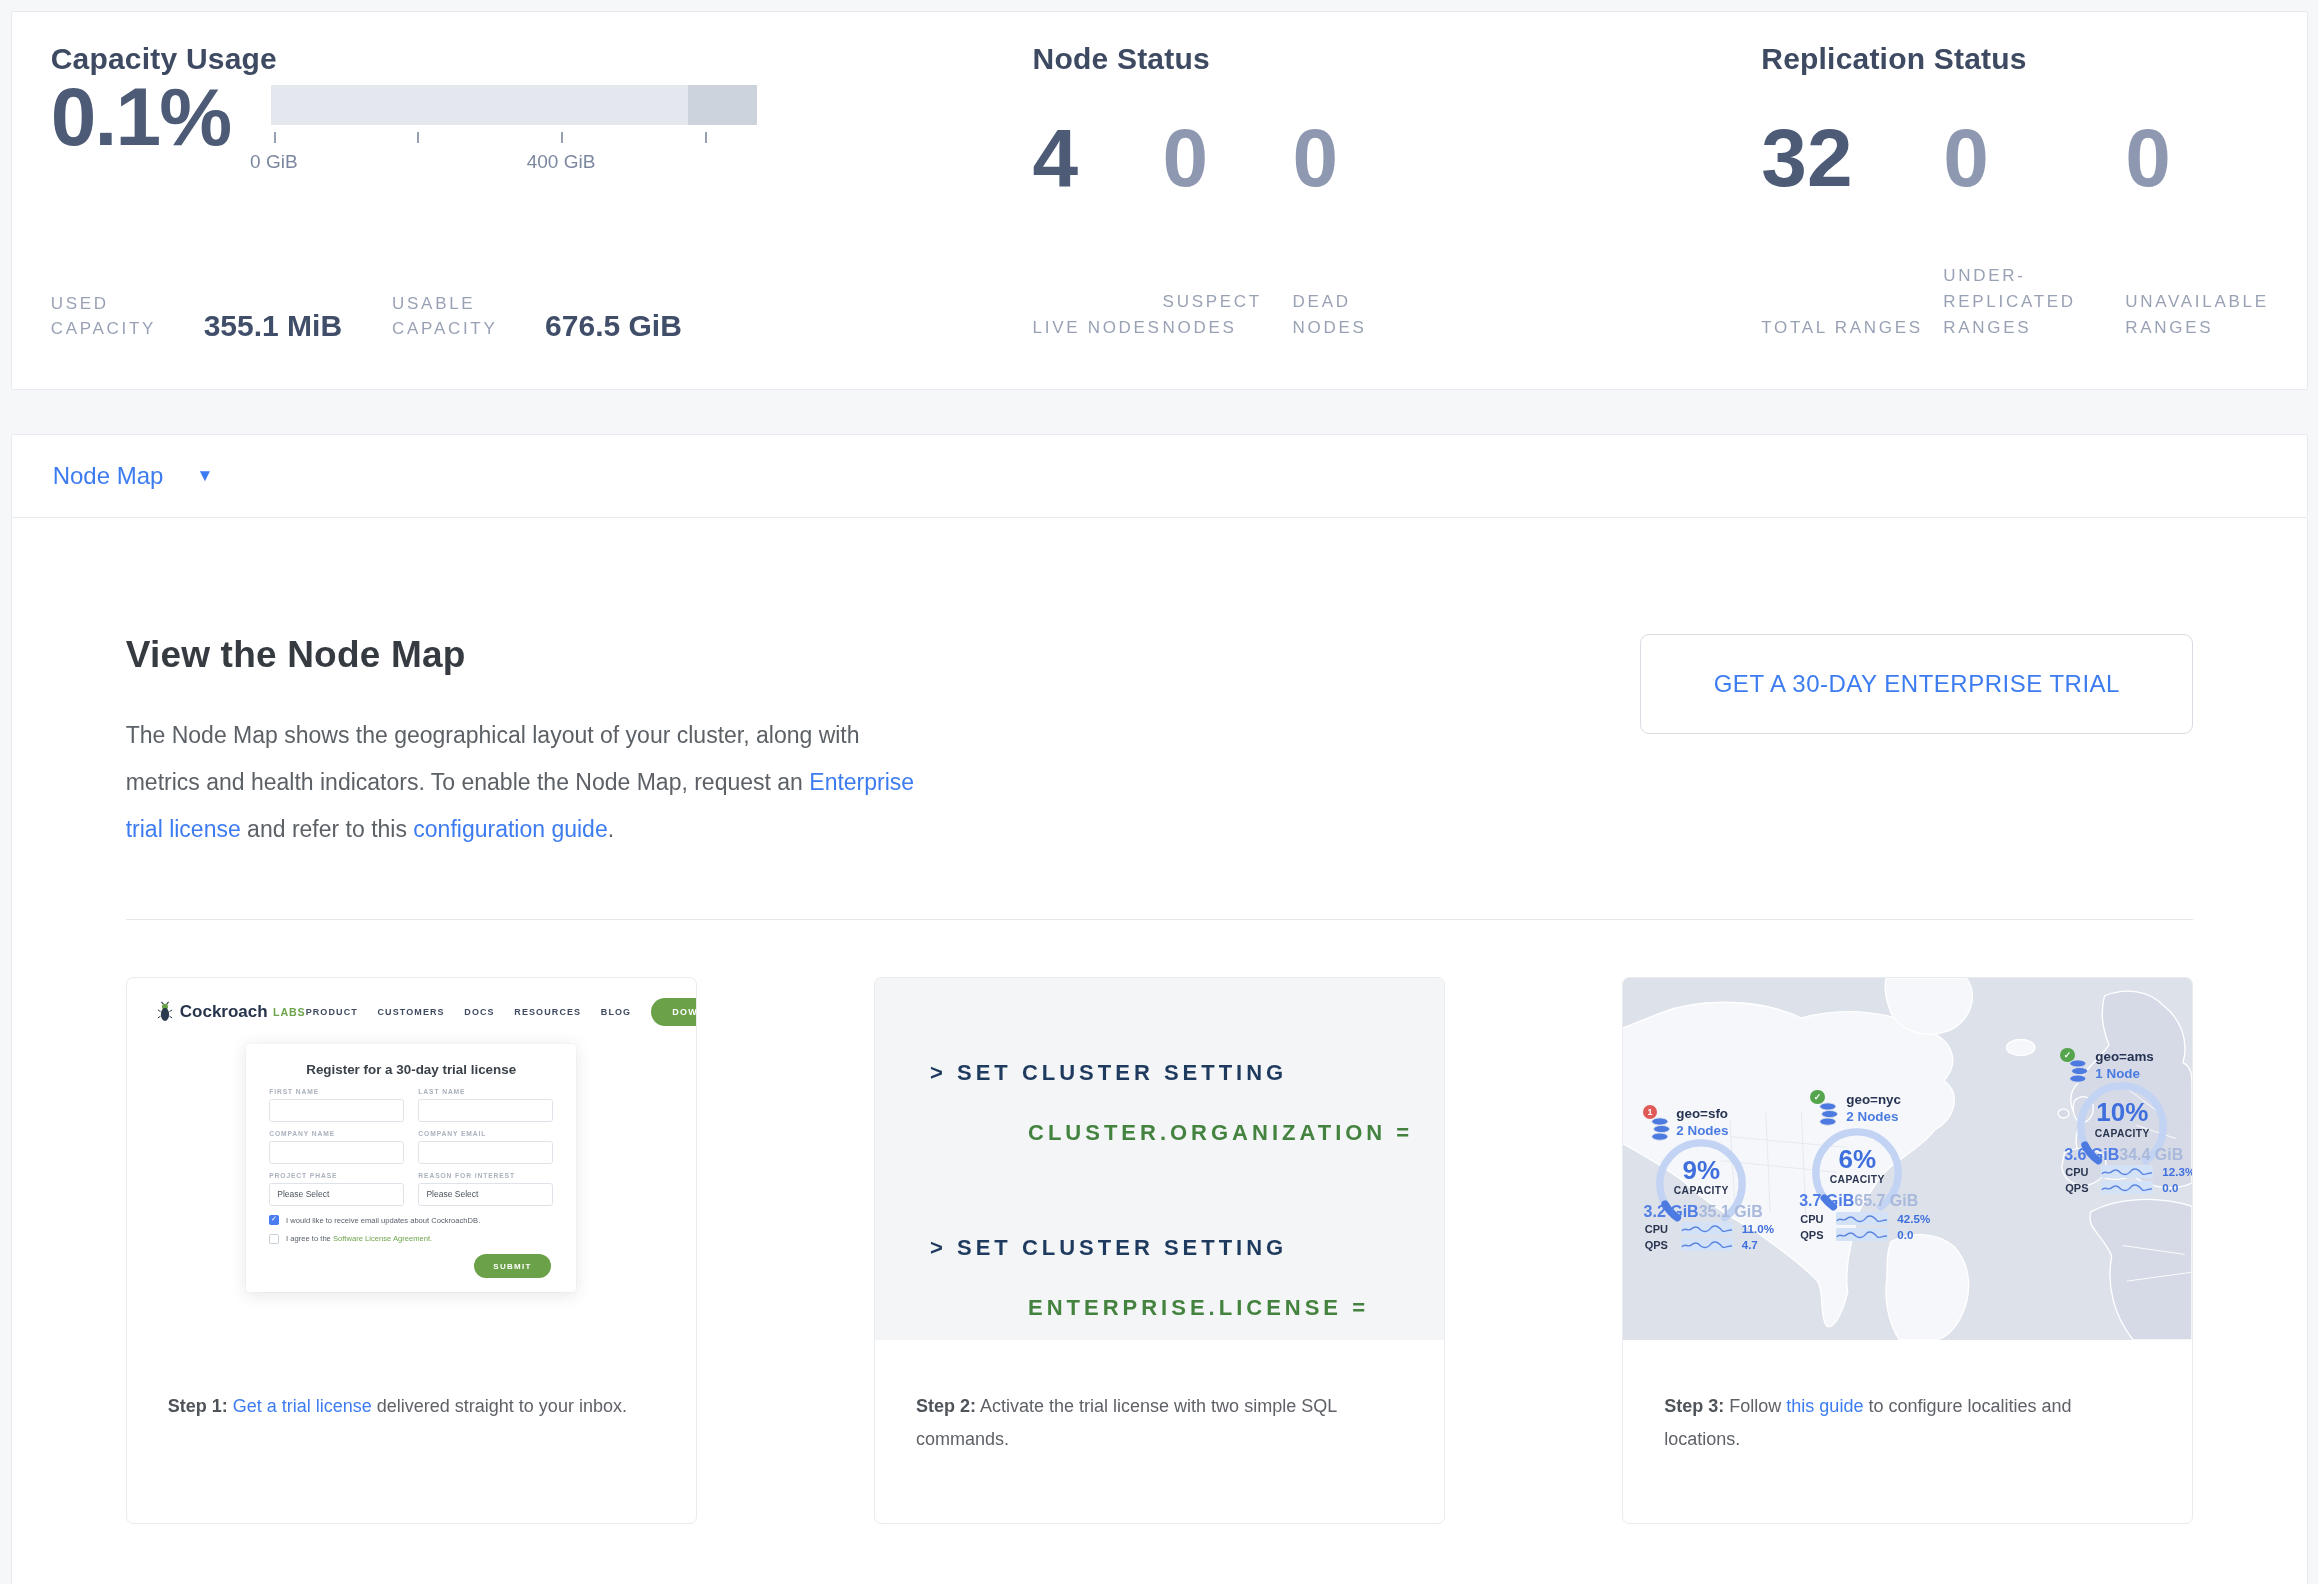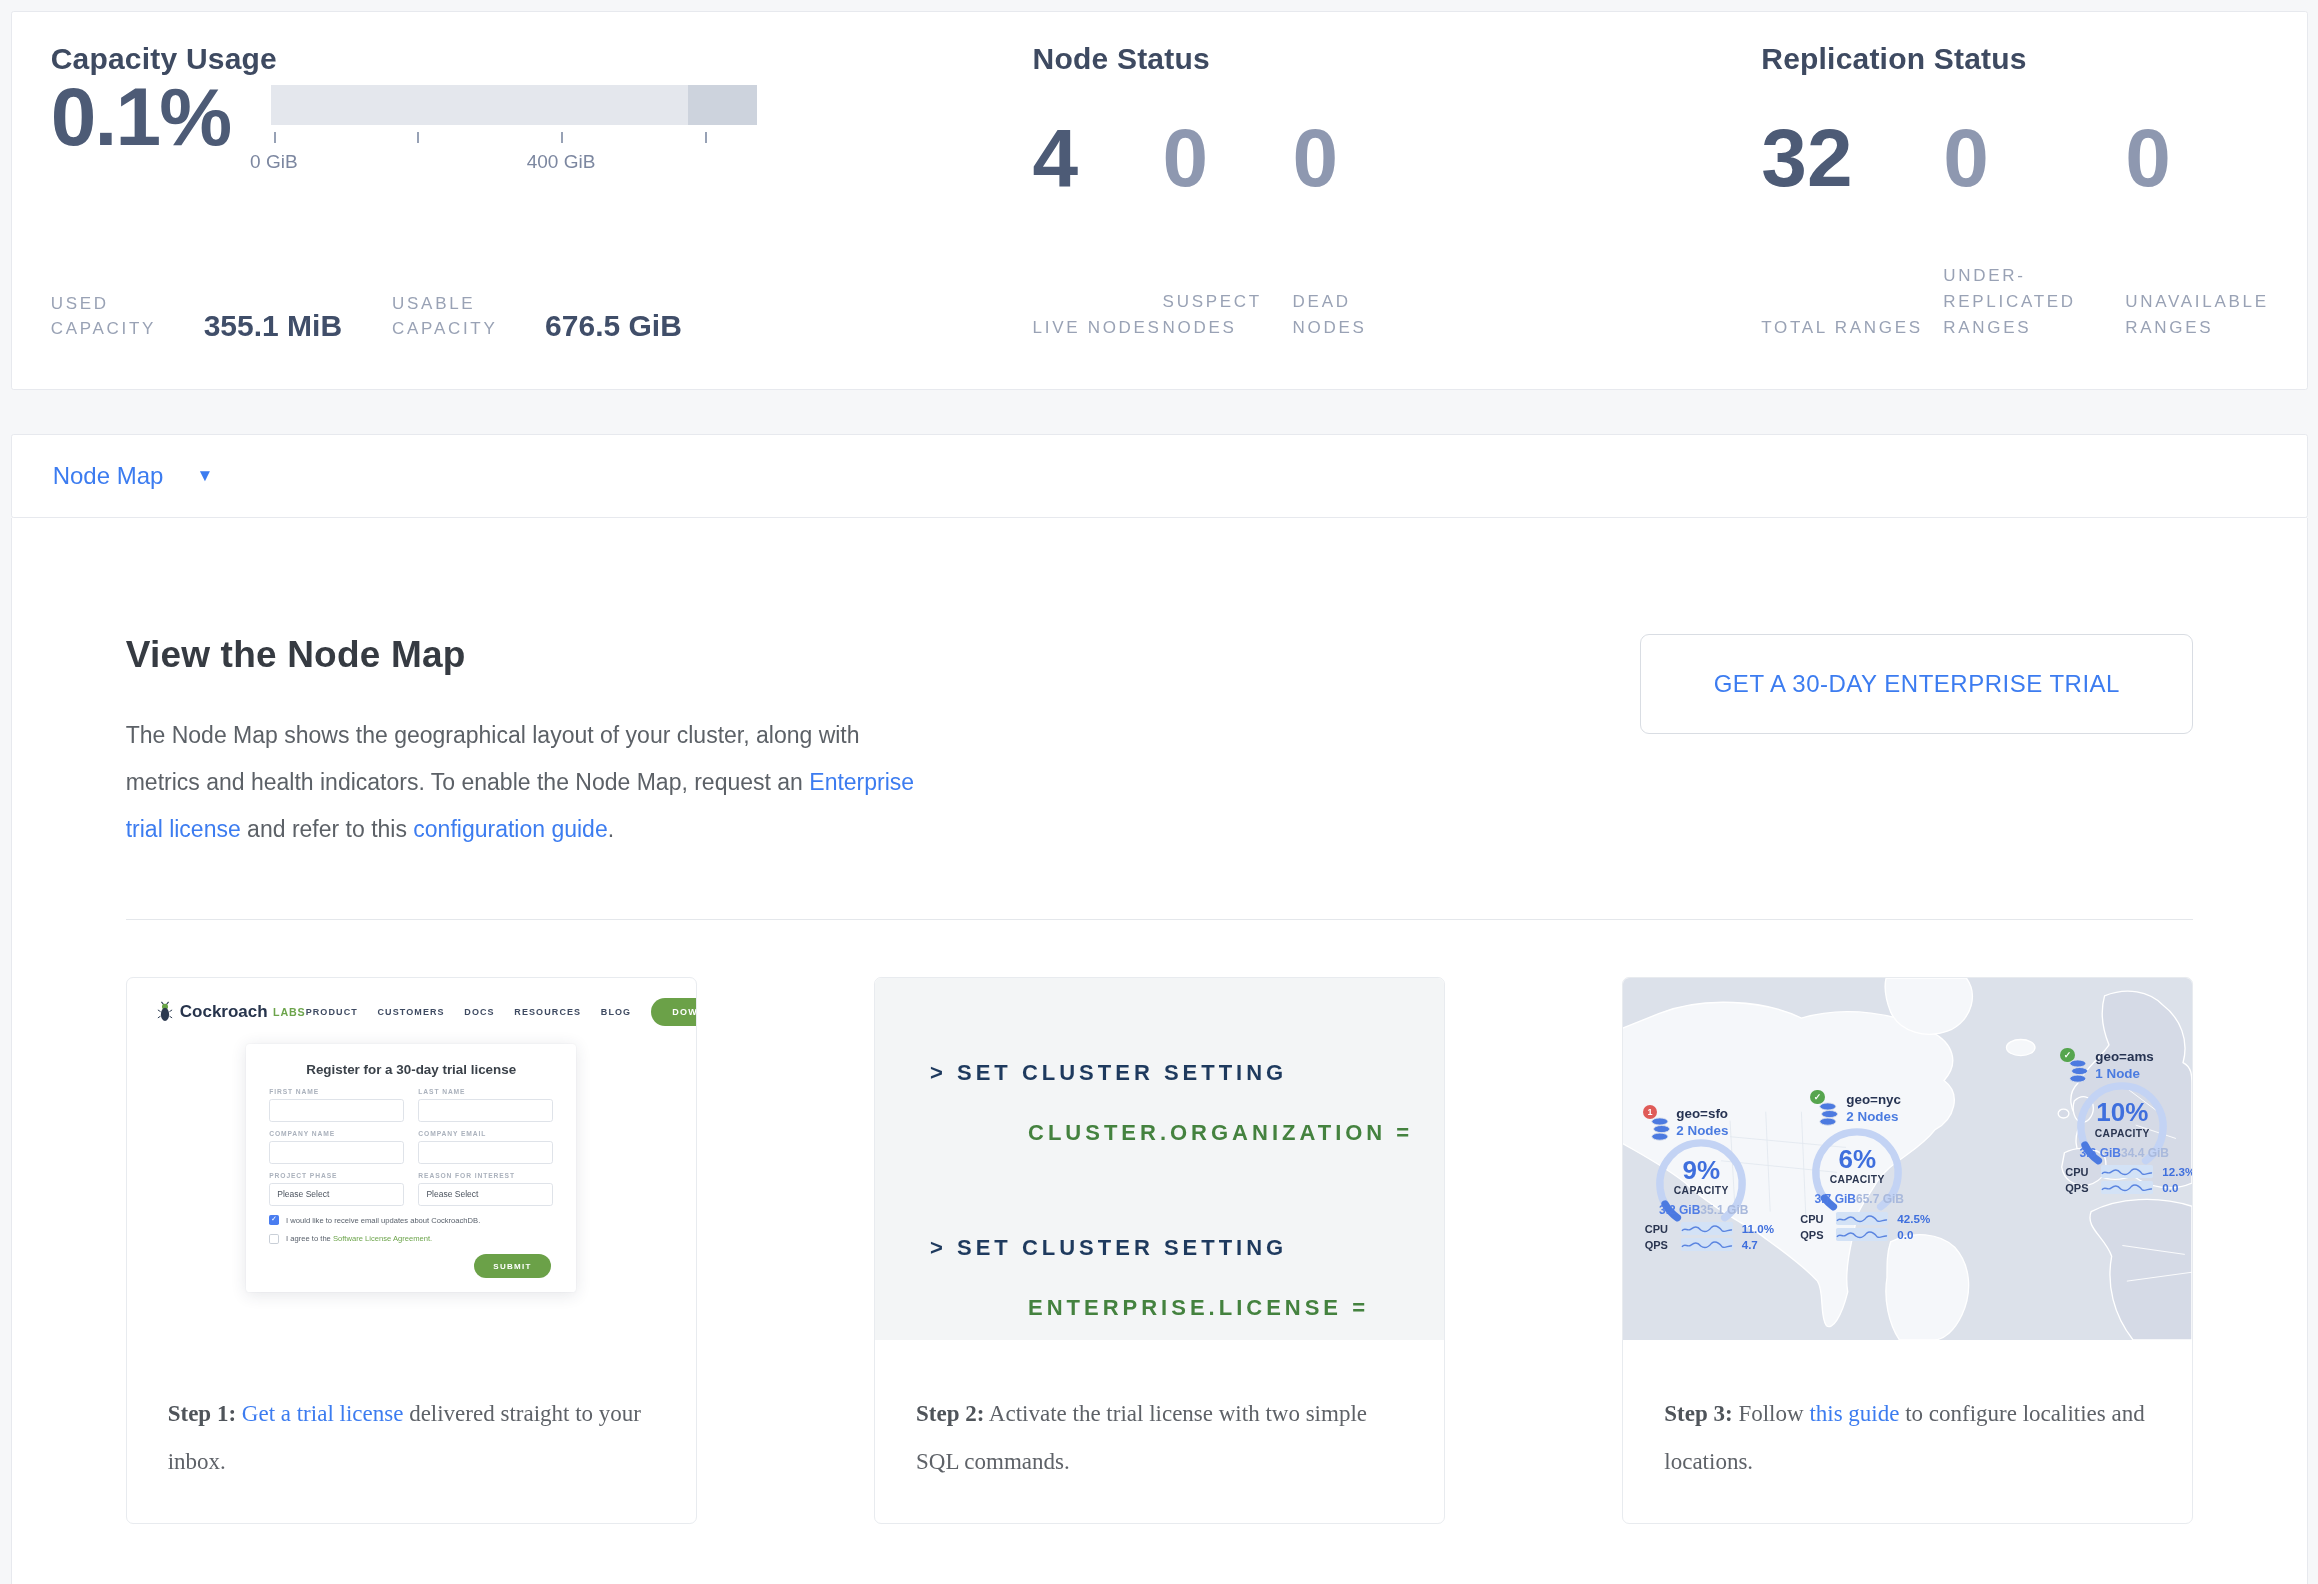--- a/index.html
+++ b/index.html
@@ -43,21 +43,21 @@
   .content{position:absolute;left:10.7px;right:10.7px;top:518px;bottom:0;background:#fff;border:0.9px solid #e7e9ee;border-top:none;box-sizing:border-box;}
   .intro{display:flex;justify-content:space-between;align-items:flex-start;padding:116px 114px 0 114px;}
   .intro-heading{margin:0;font-size:37px;font-weight:700;color:#363b42;letter-spacing:0.2px;}
   .intro-p{margin:36px 0 0 0;font-size:23px;line-height:47px;color:#5c6167;max-width:802px;}
   a.link{color:#3c7cf0;text-decoration:none;cursor:pointer;}
   .trial-btn{width:553px;height:100px;background:#fff;border:1.8px solid #d9dde3;border-radius:9px;color:#3c7cf0;font-size:24px;letter-spacing:0.5px;font-family:"Liberation Sans",sans-serif;cursor:pointer;}
   .divider{margin:66px 114px 0;border:none;border-top:0.9px solid #e4e7eb;}
   .cards{display:flex;justify-content:space-between;margin:57px 114px 0;}
   .card{width:571px;height:547px;background:#fff;border:0.9px solid #e8ebef;border-radius:7.1px;box-sizing:border-box;overflow:hidden;}
   .card-media{height:362px;position:relative;}
-  .card-caption{margin:0;padding:50px 41px 0;font-size:23px;line-height:48px;color:#5e6268;font-family:Liberation Serif, serif;}
+  .card-caption{margin:0;padding:50px 41px 0;font-size:18px;line-height:33px;color:#5e6268;}
   .caption-prefix{font-weight:700;color:#4f545a;}
 
   
   .site-header{display:flex;align-items:center;justify-content:space-between;padding:19.6px 30px 0 30px;}
   .logo{display:flex;align-items:center;}
   .logo-name{font-size:17px;font-weight:700;color:#27344c;margin-left:7.1px;}
   .logo-labs{font-size:10.7px;font-weight:700;color:#6ca44b;margin-left:5.3px;letter-spacing:0.9px;}
   .site-nav{display:flex;align-items:center;gap:19.6px;}
   .nav-link{font-size:9px;font-weight:700;color:#3e4a61;letter-spacing:1.1px;}
   .dl-btn{background:#6ba148;color:#fff;font-size:9px;font-weight:700;letter-spacing:1.3px;padding:9px 21.4px;border-radius:16px;}
@@ -85,21 +85,21 @@
   .map svg.world{position:absolute;inset:0;}
   .loc-badge{position:absolute;width:14.3px;height:14.3px;border-radius:50%;color:#fff;font-size:9px;font-weight:700;line-height:14.3px;text-align:center;z-index:3;}
   .badge-error{background:#df5b58;}
   .badge-ok{background:#56a54e;}
   .loc-name{position:absolute;font-size:13.4px;font-weight:700;color:#263352;z-index:3;white-space:nowrap;}
   .loc-nodes{position:absolute;font-size:13.4px;font-weight:700;color:#4a7be0;z-index:3;white-space:nowrap;}
   .loc-dbicon{position:absolute;z-index:3;}
   .gauge{position:absolute;z-index:2;}
   .gauge-pct{position:absolute;width:98px;text-align:center;font-size:26px;font-weight:700;color:#3f6fdd;z-index:3;}
   .gauge-cap{position:absolute;width:98px;text-align:center;font-size:10.3px;font-weight:700;color:#2a3550;letter-spacing:0.4px;z-index:3;}
-  .gauge-range{position:absolute;width:118px;display:flex;justify-content:center;font-size:12px;font-weight:700;z-index:3;white-space:nowrap;}
+  .gauge-range{position:absolute;width:118px;display:flex;justify-content:flex-end;font-size:16px;font-weight:700;z-index:3;white-space:nowrap;}
   .range-used{color:#4f7ce5;}
   .range-total{color:#a9b9dc;}
   .meter-row{position:absolute;display:flex;align-items:center;z-index:3;}
   .meter-label{font-size:11px;font-weight:700;color:#2a3550;width:36px;}
   .spark{width:52px;height:12.5px;background:#d3e2f6;border-radius:1.8px;}
   .spark-line{stroke:#5b85e0;fill:none;stroke-width:1.6px;}
   .meter-value{font-size:11.6px;font-weight:700;color:#3f6fdd;margin-left:9px;white-space:nowrap;}
 </style>
 </head>
 <body>

